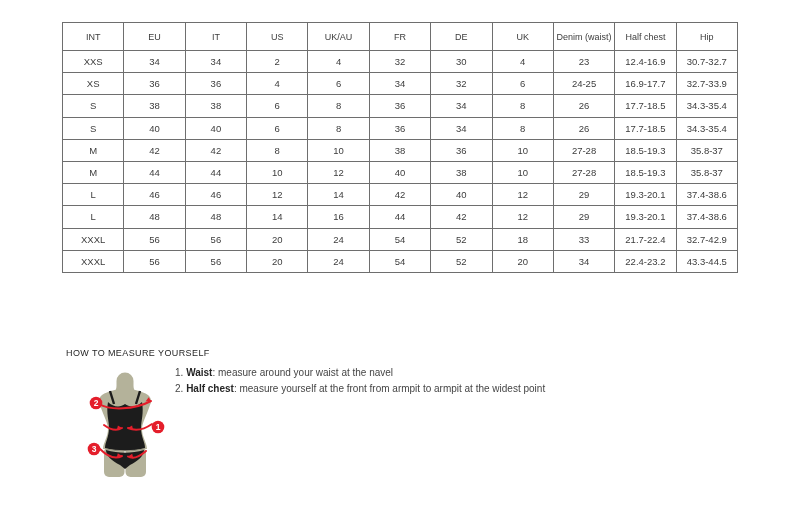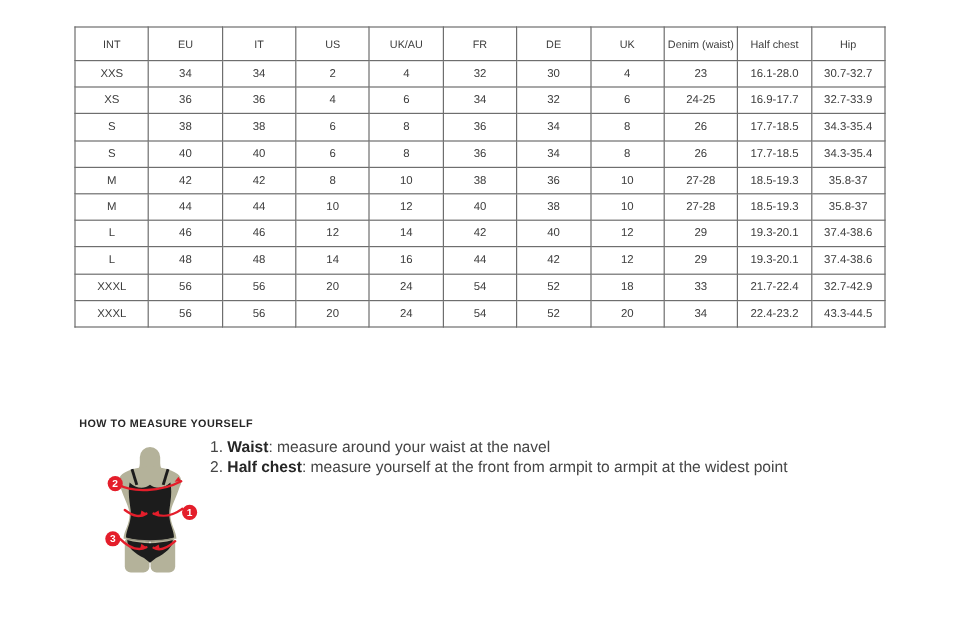--- a/index.html
+++ b/index.html
@@ -16,25 +16,25 @@
   table.size-chart th, table.size-chart td{
     border:1px solid #6e6e6e;
     text-align:center;vertical-align:middle;
     color:#3c3c3c;font-weight:400;padding:0;
   }
   table.size-chart th{height:27px;font-size:9px;white-space:nowrap;}
   table.size-chart td{height:21.2px;font-size:9.5px;}
   
   .measure-title{
     position:absolute;left:66px;top:348px;
-    font-size:9px;font-weight:700;color:#262626;letter-spacing:.4px;
+    font-size:9px;font-weight:400;color:#262626;letter-spacing:.4px;
   }
   .measure-steps{
     position:absolute;left:175px;top:369px;
-    font-size:13px;color:#454545;
+    font-size:10px;color:#454545;
   }
   .measure-step{margin:0 0 7px 0;line-height:8.5px;white-space:nowrap;}
   .measure-step b{color:#262626;font-weight:700;}
   .figure-wrap{position:absolute;left:72px;top:371px;width:112px;height:114px;}
 </style>
 </head>
 <body>
 
 <div class="page">
 
@@ -58,21 +58,21 @@
         <tr>
           <td>XXS</td>
           <td>34</td>
           <td>34</td>
           <td>2</td>
           <td>4</td>
           <td>32</td>
           <td>30</td>
           <td>4</td>
           <td>23</td>
-          <td>16.1-28.0</td>
+          <td>12.4-16.9</td>
           <td>30.7-32.7</td>
         </tr>
         <tr>
           <td>XS</td>
           <td>36</td>
           <td>36</td>
           <td>4</td>
           <td>6</td>
           <td>34</td>
           <td>32</td>

